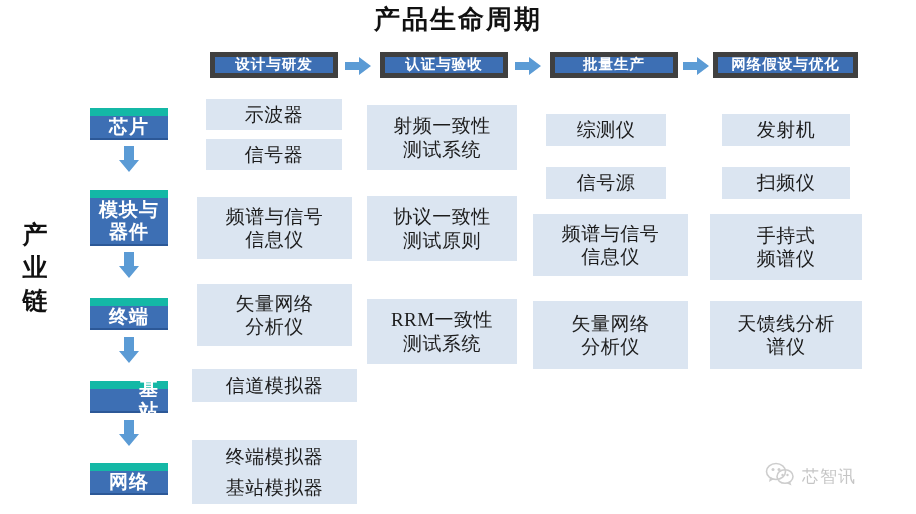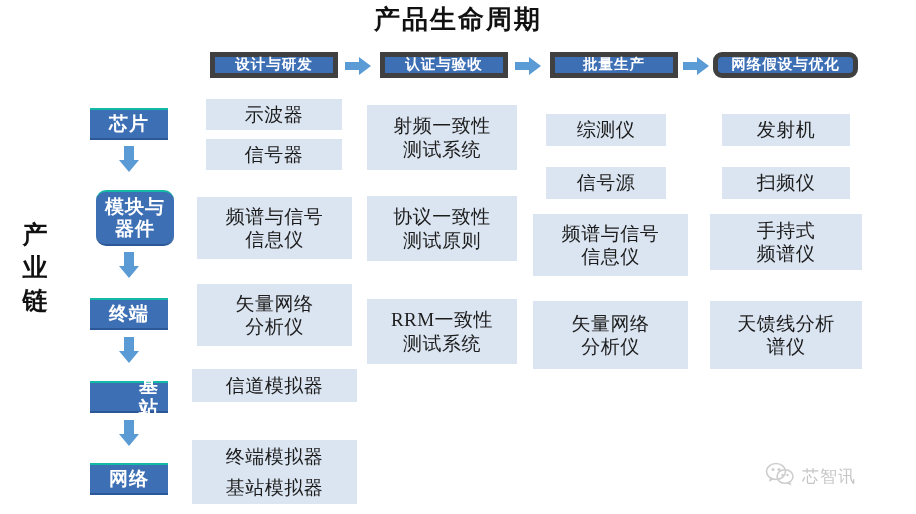--- a/index.html
+++ b/index.html
@@ -61,21 +61,21 @@
     height: 26px;
     font-size: 14.5px;
     letter-spacing: 1px;
     border: 5px solid #404040;
   }
   .chain-box {
     width: 78px;
     font-size: 19px;
     letter-spacing: 1px;
     border: none;
-    border-top: 2px solid #14b8a6;
+    border-top: 8px solid #14b8a6;
     border-bottom: 2px solid #2c5897;
   }
 
   
   .item-box {
     position: absolute;
     background: #dbe5f1;
     color: #1c1c1c;
     display: flex;
     align-items: center;
@@ -146,31 +146,31 @@
 </div>
 
 <div class="blue-box stage-box" style="left:550px; top:52px; width:128px;">批量生产</div>
 
 <div class="arrow-right" style="left:683px; top:57px;">
   <svg width="26" height="18" viewBox="0 0 26 18">
     <polygon points="0,5 14,5 14,0 26,9 14,18 14,13 0,13" fill="#5b9bd5"></polygon>
   </svg>
 </div>
 
-<div class="blue-box stage-box" style="left:713px; top:52px; width:145px;border-radius:9px;">网络假设与优化</div>
+<div class="blue-box stage-box" style="left:713px; top:52px; width:145px;">网络假设与优化</div>
 
 <div class="blue-box chain-box" style="left:90px; top:108px; height:32px;">芯片</div>
 
 <div class="arrow-down" style="left:119px; top:146px;">
   <svg width="20" height="26" viewBox="0 0 20 26">
     <polygon points="5,0 15,0 15,14 20,14 10,26 0,14 5,14" fill="#5b9bd5"></polygon>
   </svg>
 </div>
 
-<div class="blue-box chain-box" style="left:96px; top:190px; height:56px; white-space:pre-line;border-radius:10px;">模块与
+<div class="blue-box chain-box" style="left:90px; top:190px; height:56px; white-space:pre-line;">模块与
 器件</div>
 
 <div class="arrow-down" style="left:119px; top:252px;">
   <svg width="20" height="26" viewBox="0 0 20 26">
     <polygon points="5,0 15,0 15,14 20,14 10,26 0,14 5,14" fill="#5b9bd5"></polygon>
   </svg>
 </div>
 
 <div class="blue-box chain-box" style="left:90px; top:298px; height:32px;">终端</div>
 
@@ -222,21 +222,21 @@
 <div class="item-box" style="left:533px; top:214px; width:155px; height:62px; white-space:pre-line;">频谱与信号
 信息仪</div>
 
 <div class="item-box" style="left:533px; top:301px; width:155px; height:68px; white-space:pre-line;">矢量网络
 分析仪</div>
 
 <div class="item-box" style="left:722px; top:114px; width:128px; height:32px;">发射机</div>
 
 <div class="item-box" style="left:722px; top:167px; width:128px; height:32px;">扫频仪</div>
 
-<div class="item-box" style="left:710px; top:214px; width:152px; height:56px; white-space:pre-line;">手持式
+<div class="item-box" style="left:710px; top:214px; width:152px; height:66px; white-space:pre-line;">手持式
 频谱仪</div>
 
 <div class="item-box" style="left:710px; top:301px; width:152px; height:68px; white-space:pre-line;">天馈线分析
 谱仪</div>
 
 <div id="watermark">
   <span>
     <svg width="30" height="24" viewBox="0 0 30 24">
       <ellipse cx="11" cy="9.5" rx="9.5" ry="8" fill="none" stroke="#8a8a8a" stroke-width="1.6"></ellipse>
       <polygon points="5,15 4,20 9,17" fill="#8a8a8a"></polygon>

